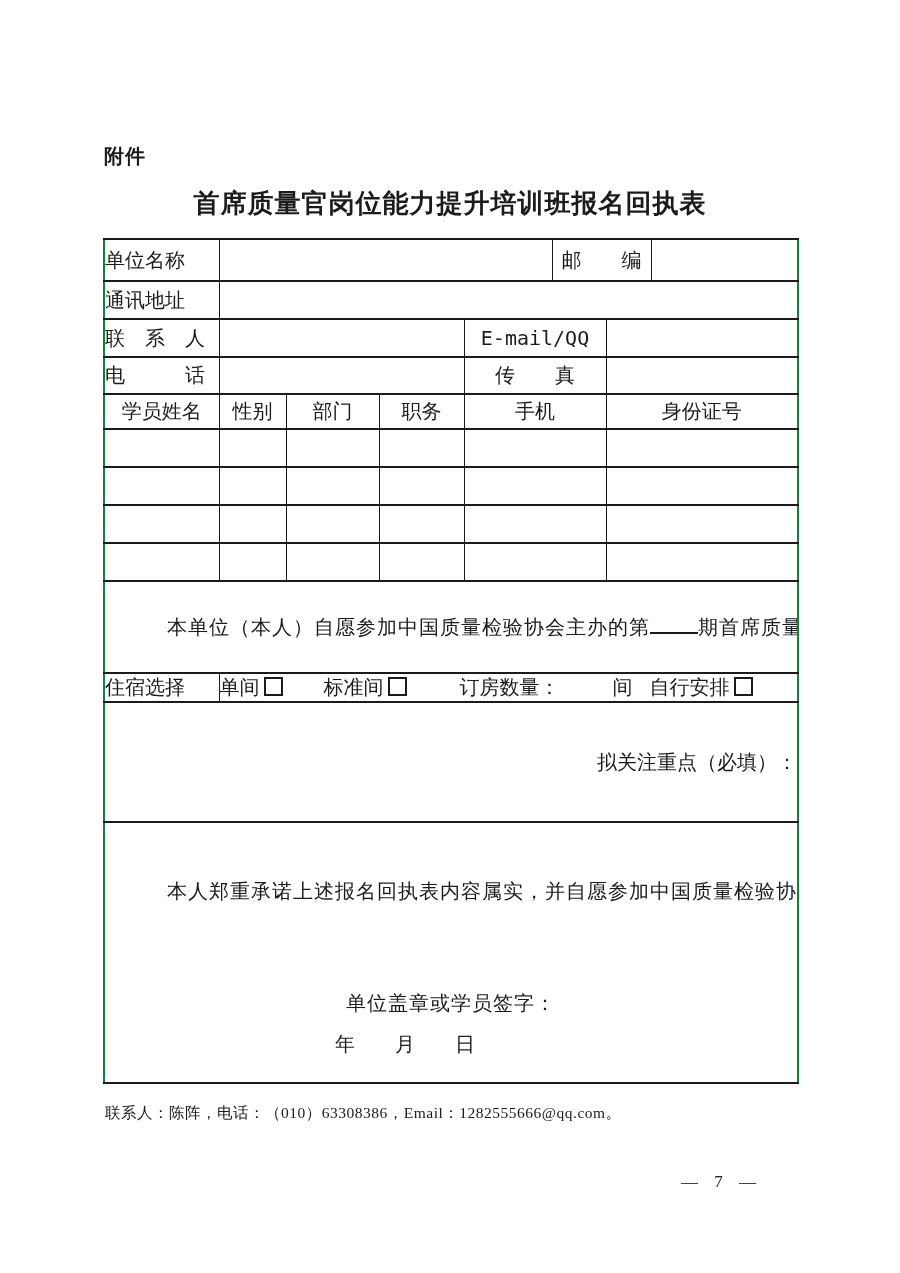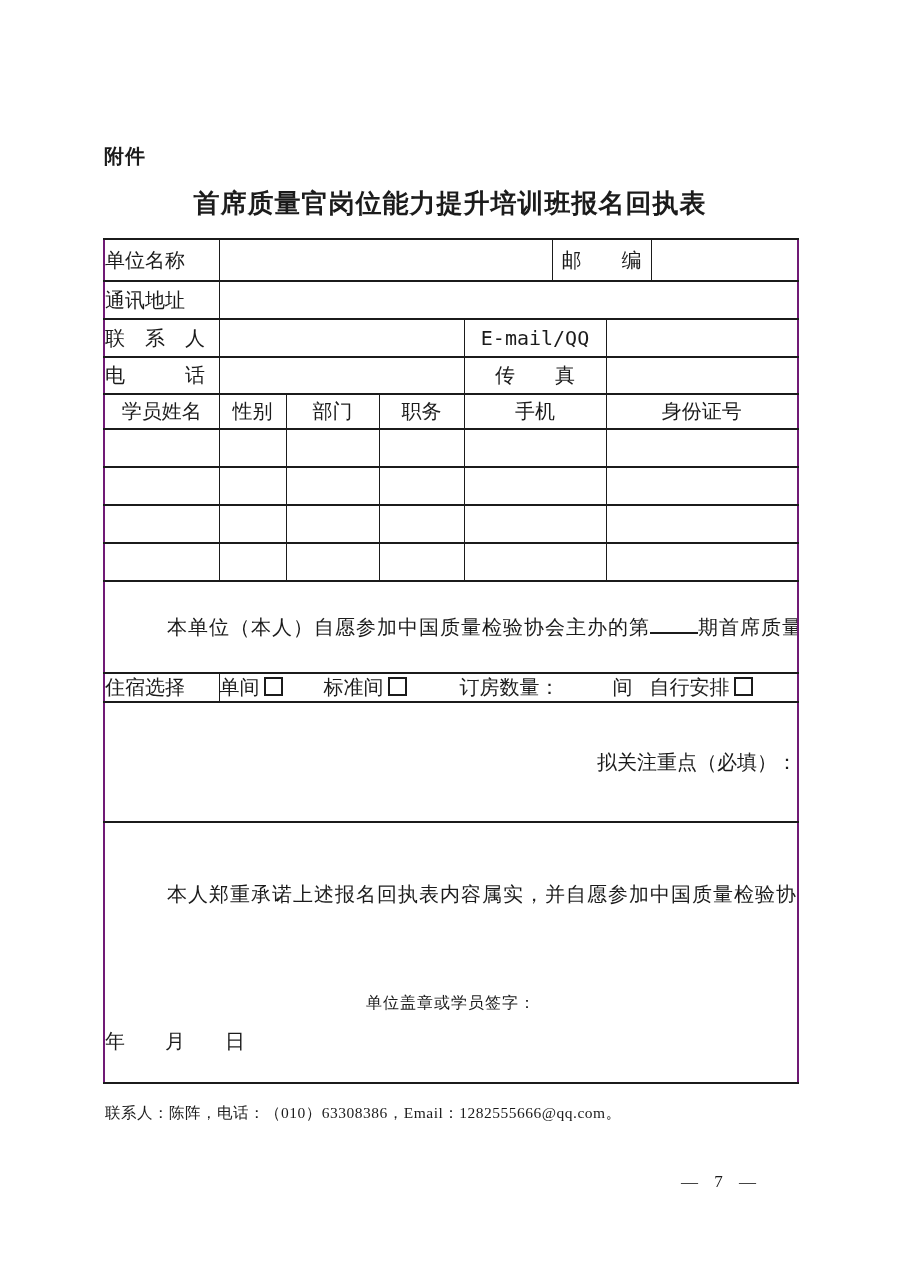--- a/index.html
+++ b/index.html
@@ -15,21 +15,21 @@
   }
   .title {
     position:absolute; left:0; top:186px; width:100%;
     text-align:center; margin:0;
     font-family:"Liberation Sans", sans-serif;
     font-size:26px; font-weight:700; letter-spacing:1px;
   }
   table.form {
     position:absolute; left:103px; top:238px; width:694px;
     border-collapse:collapse; table-layout:fixed;
-    border:2px solid #701a75;
+    border:2px solid #15803d;
   }
   table.form td {
     border-left:1px solid #1b1b1b; border-right:1px solid #1b1b1b;
     border-top:2px solid #1b1b1b; border-bottom:2px solid #1b1b1b;
     font-size:20px; padding:0; vertical-align:middle;
     overflow:hidden; white-space:nowrap;
   }
   tr.r1 { height:42px; } tr.r2 { height:38px; } tr.r3 { height:38px; }
   tr.r4 { height:37px;font-family:Liberation Serif, serif; } tr.r5 { height:35px; }
   tr.blank { height:38px; }
@@ -41,22 +41,22 @@
   td.statement { white-space:normal; vertical-align:middle; }
   td.statement p { margin:0; padding:0 22px; text-indent:2em; line-height:46px; font-size:20px; letter-spacing:1px; }
   .blank-underline { display:inline-block; width:48px; height:15px; border-bottom:2px solid #1b1b1b; }
   td.accom { padding-left:14px; }
   .box { display:inline-block; width:15px; height:15px; border:2px solid #1b1b1b; vertical-align:-2px; margin-left:4px; }
   .opt-standard { margin-left:36px; } .opt-booking { margin-left:48px; }
   .opt-unit { margin-left:48px; } .opt-self { margin-left:12px; }
   td.focus { vertical-align:top; padding:10px 0 0 14px;text-align:right; }
   td.commit { white-space:normal; vertical-align:top; }
   .commit-para { margin:22px 0 0 0; padding:0 22px; text-indent:2em; line-height:42px; font-size:20px; letter-spacing:1px; }
-  .sign-line { margin-top:78px; text-align:center; font-size:16px; letter-spacing:1px; }
-  .date-line { margin-top:14px; text-align:left; padding-right:92px; font-size:20px; }
+  .sign-line { margin-top:78px; text-align:center; font-size:20px; letter-spacing:1px; }
+  .date-line { margin-top:14px; text-align:center; padding-right:92px; font-size:20px; }
   .footer-contact { position:absolute; left:105px; top:1103px; font-size:15.5px; letter-spacing:0.5px; }
   .page-number { position:absolute; right:138px; top:1172px; font-size:17px; letter-spacing:6px; }
 </style>
 </head>
 <body>
 
 <div class="page">
 
   <div class="attachment">附件</div>
 

